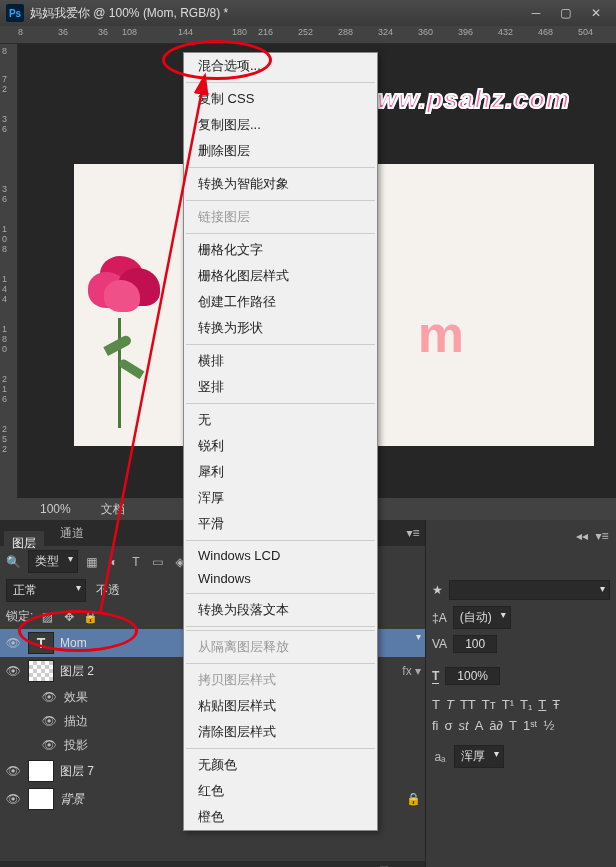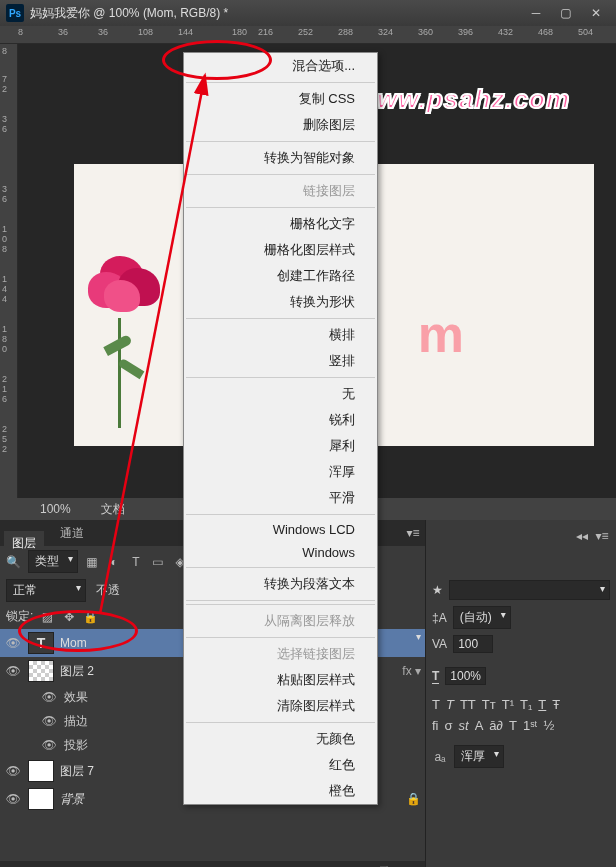--- a/index.html
+++ b/index.html
@@ -38,25 +38,25 @@
 .layer { display: flex; align-items: center; height: 28px; padding: 0 4px; color: #ddd; font-size: 12px; gap: 6px; }
 .layer.sel { background: #5a7aa8 !important; border: none !important; padding: 0 4px !important; }
 .eye { width: 18px; text-align: center; color: #bbb; }
 .thumb { width: 26px; height: 22px; background: #fff; border: 1px solid #222; display: flex; align-items: center; justify-content: center; font-size: 14px; color: #444; }
 .thumb.t { background: #3a3a3a; color: #ddd; font-weight: bold; }
 .thumb.checker { background: repeating-conic-gradient(#ccc 0 25%, #fff 0 50%) 0 0/8px 8px; }
 .sublayer { padding-left: 40px; height: 24px; display: flex; align-items: center; color: #ccc; font-size: 12px; gap: 6px; }
 .layer-footer { height: 26px; background: #2a2a2a; display: flex; align-items: center; justify-content: flex-end; gap: 10px; padding: 0 8px; color: #aaa; font-size: 13px; }
 .right-panels { flex: 1; background: #3a3a3a; border-left: 1px solid #222; padding: 8px 6px; color: #ccc; font-size: 12px; display: flex; flex-direction: column; gap: 6px; }
 .rp-row { display: flex; align-items: center; gap: 6px; }
-.inp { background: #2a2a2a; border: 1px solid #222; padding: 1px 4px; color: #ddd; font-size: 12px; min-width: 40px; }
+.inp { background: #2a2a2a; border: 1px solid #222; padding: 1px 11px; color: #ddd; font-size: 12px; min-width: 40px; }
 .swatch { width: 40px; height: 16px; background: #f8a8ae; border: 1px solid #222; }
 .text-icons { display: flex; gap: 6px; flex-wrap: wrap; font-size: 13px; }
 .context-menu { position: absolute; left: 183px; top: 52px; width: 195px; background: #f0f0f0; border: 1px solid #888; box-shadow: 2px 2px 6px rgba(0,0,0,0.4); z-index: 100; font-size: 13px; color: #222; }
-.menu-item { padding: 4px 22px; white-space: nowrap; text-align: right; }
+.menu-item { padding: 4px 14px; white-space: nowrap; }
 .menu-item.disabled { color: #999; }
 .menu-sep { height: 1px; background: #ccc; margin: 3px 2px; }
 .anno-ellipse1 { position: absolute; left: 162px; top: 40px; width: 110px; height: 40px; border: 3px solid #e60012; border-radius: 50%; z-index: 200; pointer-events: none; }
 .anno-ellipse2 { position: absolute; left: 18px; top: 610px; width: 120px; height: 42px; border: 3px solid #e60012; border-radius: 50%; z-index: 200; pointer-events: none; }
 svg.anno-line { position: absolute; left: 0; top: 0; width: 616px; height: 867px; z-index: 199; pointer-events: none; }
 </style>
 </head>
 <body>
 
 <div class="app">
@@ -67,21 +67,21 @@
       <div class="winbtn">─</div>
       <div class="winbtn">▢</div>
       <div class="winbtn">✕</div>
     </div>
   </div>
 
   <div class="ruler-h">
     <span style="left:18px">8</span>
       <span style="left:58px">36</span>
       <span style="left:98px">36</span>
-    <span style="left:138px">108</span>
+    <span style="left:122px">108</span>
       <span style="left:178px">144</span>
       <span style="left:232px">180</span>
     <span style="left:258px">216</span>
       <span style="left:298px">252</span>
       <span style="left:338px">288</span>
     <span style="left:378px">324</span>
       <span style="left:418px">360</span>
       <span style="left:458px">396</span>
     <span style="left:498px">432</span>
       <span style="left:538px">468</span>
@@ -245,20 +245,21 @@
         <span class="icon-sm">aₐ</span>
         <div class="sel">浑厚</div>
       </div>
     </div>
   </div>
 
   <div class="context-menu" id="ctx">
       <div class="menu-item">混合选项...</div>
       <div class="menu-sep"></div>
       <div class="menu-item">复制 CSS</div>
+      <div class="menu-item">复制图层...</div>
       <div class="menu-item">删除图层</div>
       <div class="menu-sep"></div>
       <div class="menu-item">转换为智能对象</div>
       <div class="menu-sep"></div>
       <div class="menu-item disabled">链接图层</div>
       <div class="menu-sep"></div>
       <div class="menu-item">栅格化文字</div>
       <div class="menu-item">栅格化图层样式</div>
       <div class="menu-item">创建工作路径</div>
       <div class="menu-item">转换为形状</div>
@@ -273,21 +274,21 @@
       <div class="menu-item">平滑</div>
       <div class="menu-sep"></div>
       <div class="menu-item">Windows LCD</div>
       <div class="menu-item">Windows</div>
       <div class="menu-sep"></div>
       <div class="menu-item">转换为段落文本</div>
       <div class="menu-sep"></div>
       <div class="menu-sep"></div>
       <div class="menu-item disabled">从隔离图层释放</div>
       <div class="menu-sep"></div>
-      <div class="menu-item disabled">选择链接图层</div>
+      <div class="menu-item disabled">拷贝图层样式</div>
       <div class="menu-item">粘贴图层样式</div>
       <div class="menu-item">清除图层样式</div>
       <div class="menu-sep"></div>
       <div class="menu-item">无颜色</div>
       <div class="menu-item">红色</div>
       <div class="menu-item">橙色</div>
     </div>
 
   <div class="anno-ellipse1"></div>
   <div class="anno-ellipse2"></div>

